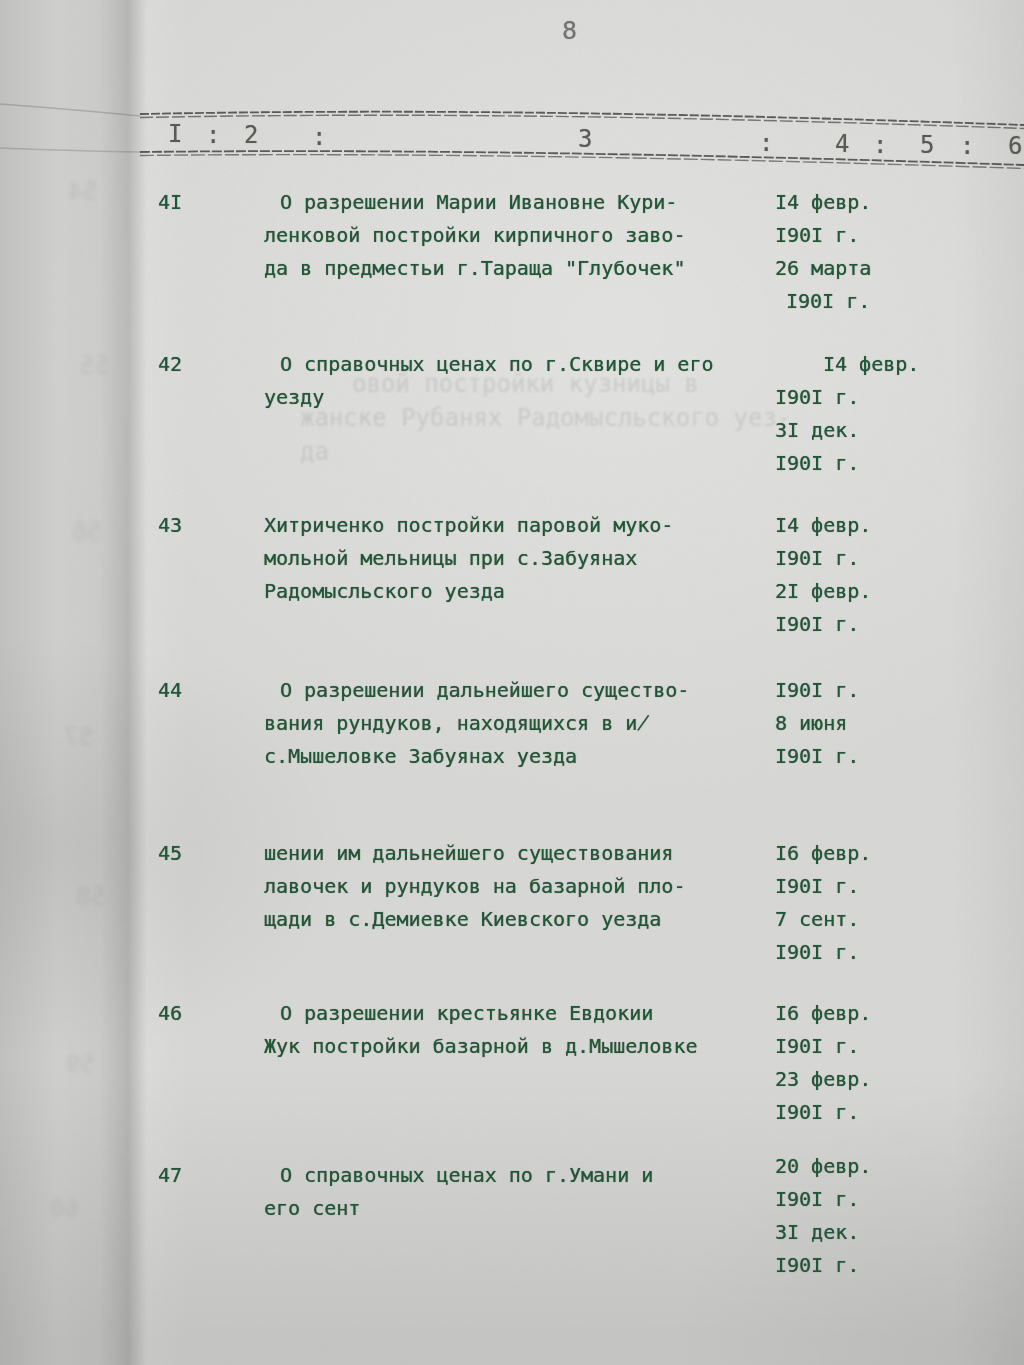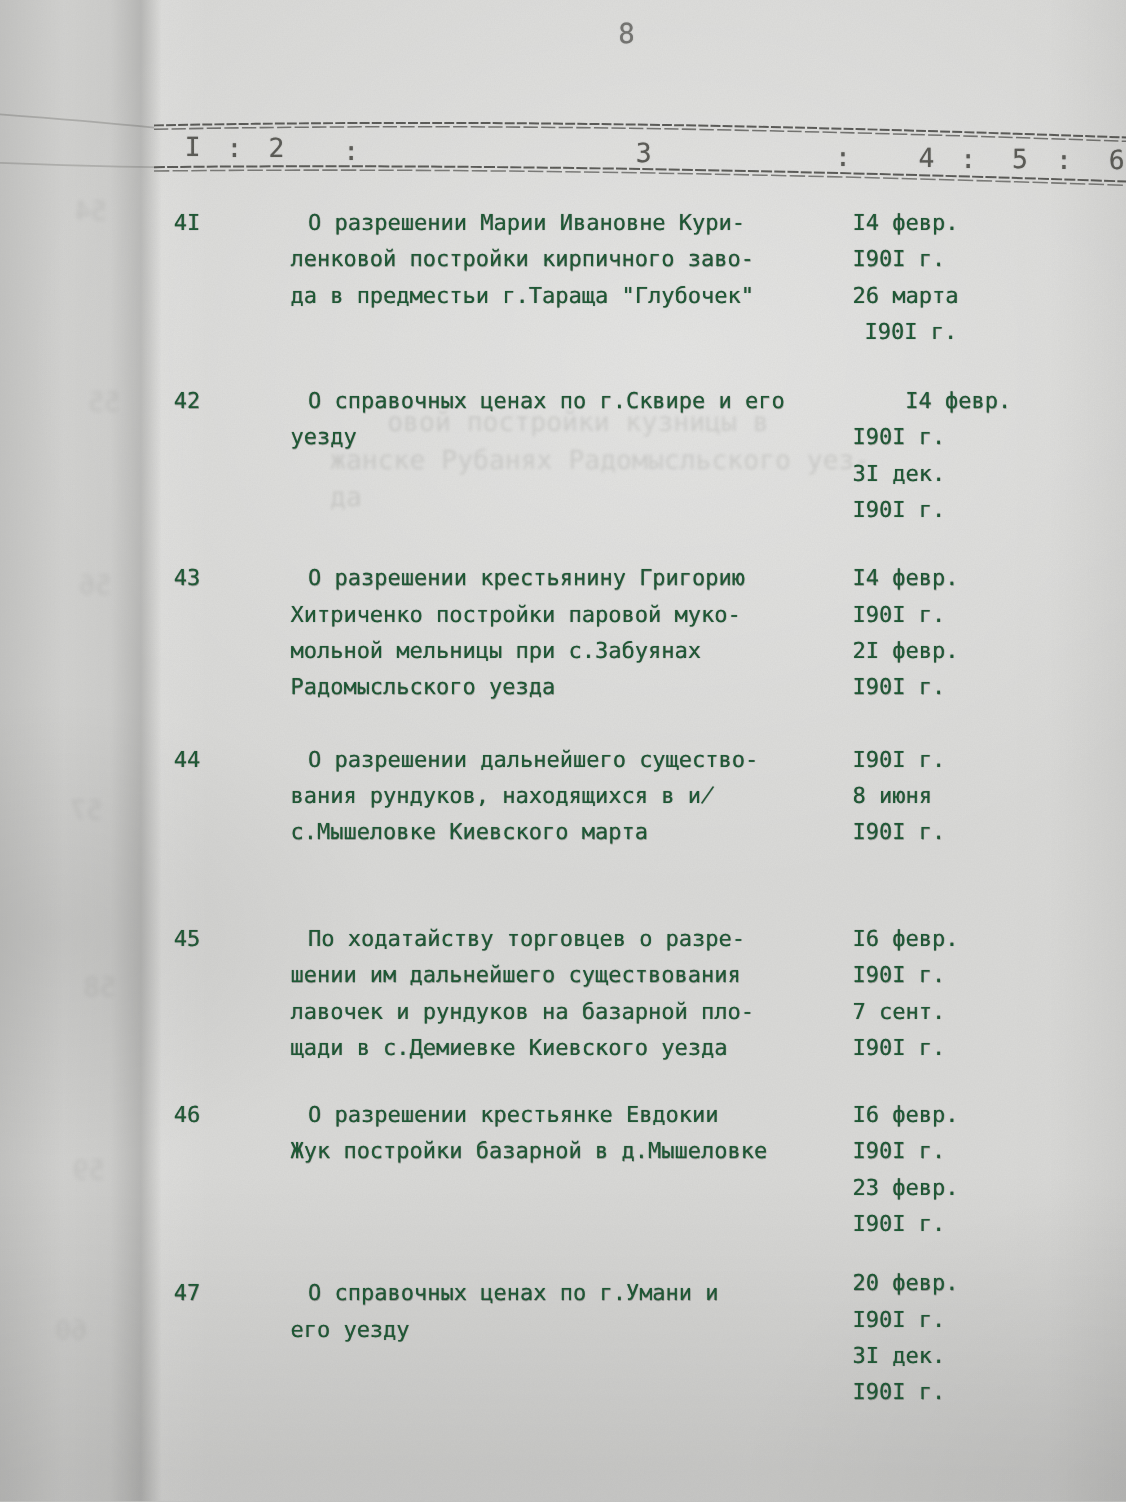--- a/index.html
+++ b/index.html
@@ -110,51 +110,49 @@
       <div class="dl push t">I4 февр.</div>
       <div class="dl t">I90I г.</div>
       <div class="dl t">3I дек.</div>
       <div class="dl t">I90I г.</div>
     </div>
   </div>
 
   <div class="entry" style="top:509px">
     <div class="num t">43</div>
     <div class="desc">
-      <div class="line first t">О разрешении крестьянину Григорию</div>
       <div class="line t">Хитриченко постройки паровой муко-</div>
       <div class="line t">мольной мельницы при с.Забуянах</div>
       <div class="line t">Радомысльского уезда</div>
     </div>
     <div class="dates">
       <div class="dl t">I4 февр.</div>
       <div class="dl t">I90I г.</div>
       <div class="dl t">2I февр.</div>
       <div class="dl t">I90I г.</div>
     </div>
   </div>
 
   <div class="entry" style="top:674px">
     <div class="num t">44</div>
     <div class="desc">
       <div class="line first t">О разрешении дальнейшего существо-</div>
       <div class="line t">вания рундуков, находящихся в и̸</div>
-      <div class="line t">с.Мышеловке Киевского марта</div>
+      <div class="line t">с.Мышеловке Забуянах уезда</div>
     </div>
     <div class="dates">
       <div class="dl t">I90I г.</div>
       <div class="dl t">8 июня</div>
       <div class="dl t">I90I г.</div>
     </div>
   </div>
 
   <div class="entry" style="top:837px">
     <div class="num t">45</div>
     <div class="desc">
-      <div class="line first t">По ходатайству торговцев о разре-</div>
       <div class="line t">шении им дальнейшего существования</div>
       <div class="line t">лавочек и рундуков на базарной пло-</div>
       <div class="line t">щади в с.Демиевке Киевского уезда</div>
     </div>
     <div class="dates">
       <div class="dl t">I6 февр.</div>
       <div class="dl t">I90I г.</div>
       <div class="dl t">7 сент.</div>
       <div class="dl t">I90I г.</div>
     </div>
@@ -171,21 +169,21 @@
       <div class="dl t">I90I г.</div>
       <div class="dl t">23 февр.</div>
       <div class="dl t">I90I г.</div>
     </div>
   </div>
 
   <div class="entry e47" style="top:1159px">
     <div class="num t">47</div>
     <div class="desc">
       <div class="line first t">О справочных ценах по г.Умани и</div>
-      <div class="line t">его уезду</div>
+      <div class="line t">его сент</div>
     </div>
     <div class="dates">
       <div class="dl t">20 февр.</div>
       <div class="dl t">I90I г.</div>
       <div class="dl t">3I дек.</div>
       <div class="dl t">I90I г.</div>
     </div>
   </div>
 
   <svg class="grain" width="1024" height="1365">

